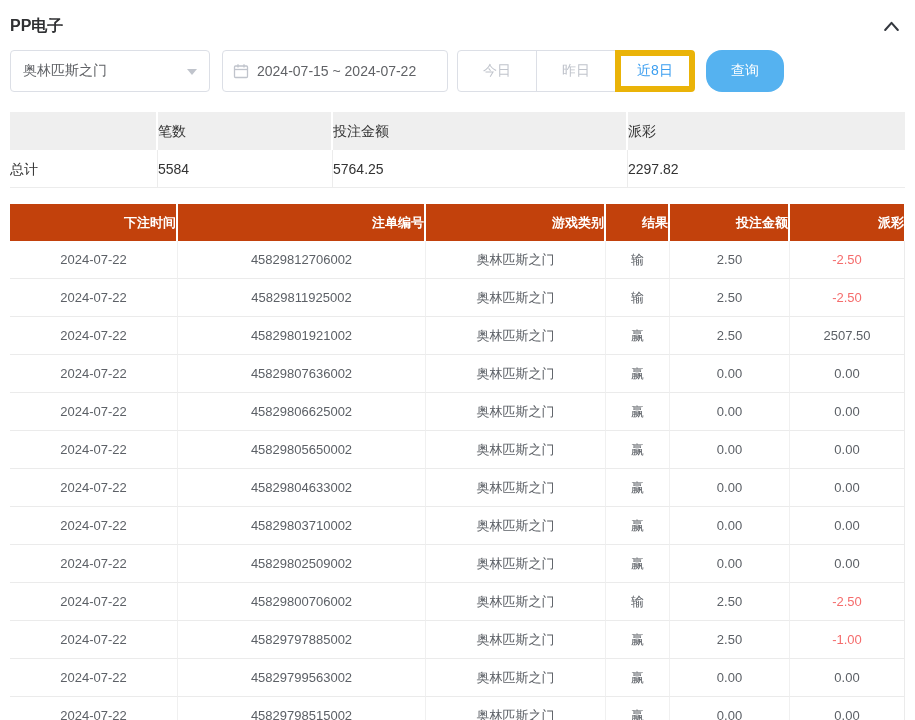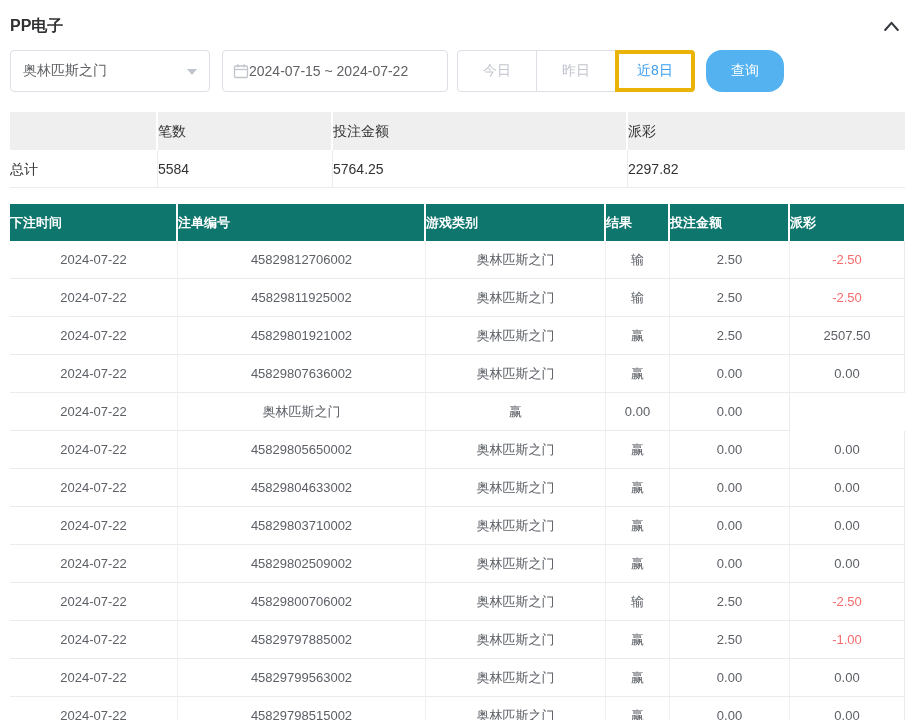--- a/index.html
+++ b/index.html
@@ -15,31 +15,31 @@
   
   .toolbar { margin-top: 10px; display: flex; align-items: center; height: 42px; }
   .select {
     width: 200px; height: 42px; border: 1px solid #dcdfe6; border-radius: 4px;
     display: flex; align-items: center; justify-content: space-between;
     padding: 0 12px; font-size: 14px; color: #606266; background: #fff; cursor: pointer;
   }
   .caret { width: 0; height: 0; border: 5px solid transparent; border-top: 6px solid #c0c4cc; margin-top: 6px; }
   .date-picker {
     margin-left: 12px; width: 226px; height: 42px; border: 1px solid #dcdfe6; border-radius: 4px;
-    display: flex; align-items: center; padding: 0 10px; font-size: 14px; color: #606266; cursor: pointer;
+    display: flex; align-items: center; gap: 8px; padding: 0 10px; font-size: 14px; color: #606266; cursor: pointer;
   }
   .btn-group { margin-left: 9px; display: flex; }
   .btn-group .qf {
     width: 80px; height: 42px; background: #fff; border: 1px solid #dcdfe6;
     font-size: 14px; color: #c0c4cc; cursor: pointer; margin-left: -1px;
     font-family: "Liberation Sans", "DejaVu Sans", sans-serif;
   }
   .btn-group .qf:first-child { margin-left: 0; border-radius: 4px 0 0 4px; }
   .btn-group .qf:last-child { border-radius: 0 4px 4px 0; }
-  .btn-group .qf.active { border: 4px solid #eab308; color: #3b9ef0; position: relative; z-index: 1; background: #fff; }
+  .btn-group .qf.active { border: 6px solid #eab308; color: #3b9ef0; position: relative; z-index: 1; background: #fff; }
   .query-btn {
     margin-left: 11px; width: 78px; height: 42px; border: none; border-radius: 16px;
     background: #55b2f0; color: #fff; font-size: 14px; cursor: pointer;
     font-family: "Liberation Sans", "DejaVu Sans", sans-serif;
   }
 
   
   .summary { margin-top: 20px; width: 895px; }
   .summary-header, .summary-body { display: grid; grid-template-columns: 148px 175px 295px 277px; }
   .summary-header .cell {
@@ -50,22 +50,22 @@
   .summary-body .cell {
     background: #fff; height: 38px; line-height: 38px; text-align: left;
     font-size: 14px; color: #333; border-right: 1px solid #ececec; border-bottom: 1px solid #ececec;
   }
   .summary-body .cell:last-child { border-right: none; }
 
   
   .bet-table { margin-top: 16px; width: 895px; }
   .bt-header, .bt-row { display: grid; grid-template-columns: 168px 248px 180px 64px 120px 115px; }
   .bt-header .cell {
-    background: #0f766e; color: #fff; font-weight: bold; font-size: 13px;
-    height: 37px; line-height: 37px; text-align: left; border-right: 2px solid #fff;
+    background: #c2410c; color: #fff; font-weight: bold; font-size: 13px;
+    height: 37px; line-height: 37px; text-align: right; border-right: 2px solid #fff;
   }
   .bt-header .cell:last-child { border-right: 1px solid #fff; }
   .bt-row .cell {
     background: #fff; height: 38px; line-height: 38px; text-align: center;
     font-size: 13px; color: #5c6066; border-right: 1px solid #f0f0f0; border-bottom: 1px solid #ebebeb;
   }
   .bt-row .cell:last-child { border-right: 1px solid #ebebeb; }
   .bt-row .cell.neg { color: #f56c6c; }
 </style>
 </head>
@@ -160,20 +160,21 @@
     <div class="cell">2024-07-22</div>
     <div class="cell">45829807636002</div>
     <div class="cell">奥林匹斯之门</div>
     <div class="cell">赢</div>
     <div class="cell">0.00</div>
     <div class="cell">0.00</div>
   </div>
 
   <div class="bt-row">
     <div class="cell">2024-07-22</div>
+    <div class="cell">45829806625002</div>
     <div class="cell">奥林匹斯之门</div>
     <div class="cell">赢</div>
     <div class="cell">0.00</div>
     <div class="cell">0.00</div>
   </div>
 
   <div class="bt-row">
     <div class="cell">2024-07-22</div>
     <div class="cell">45829805650002</div>
     <div class="cell">奥林匹斯之门</div>

